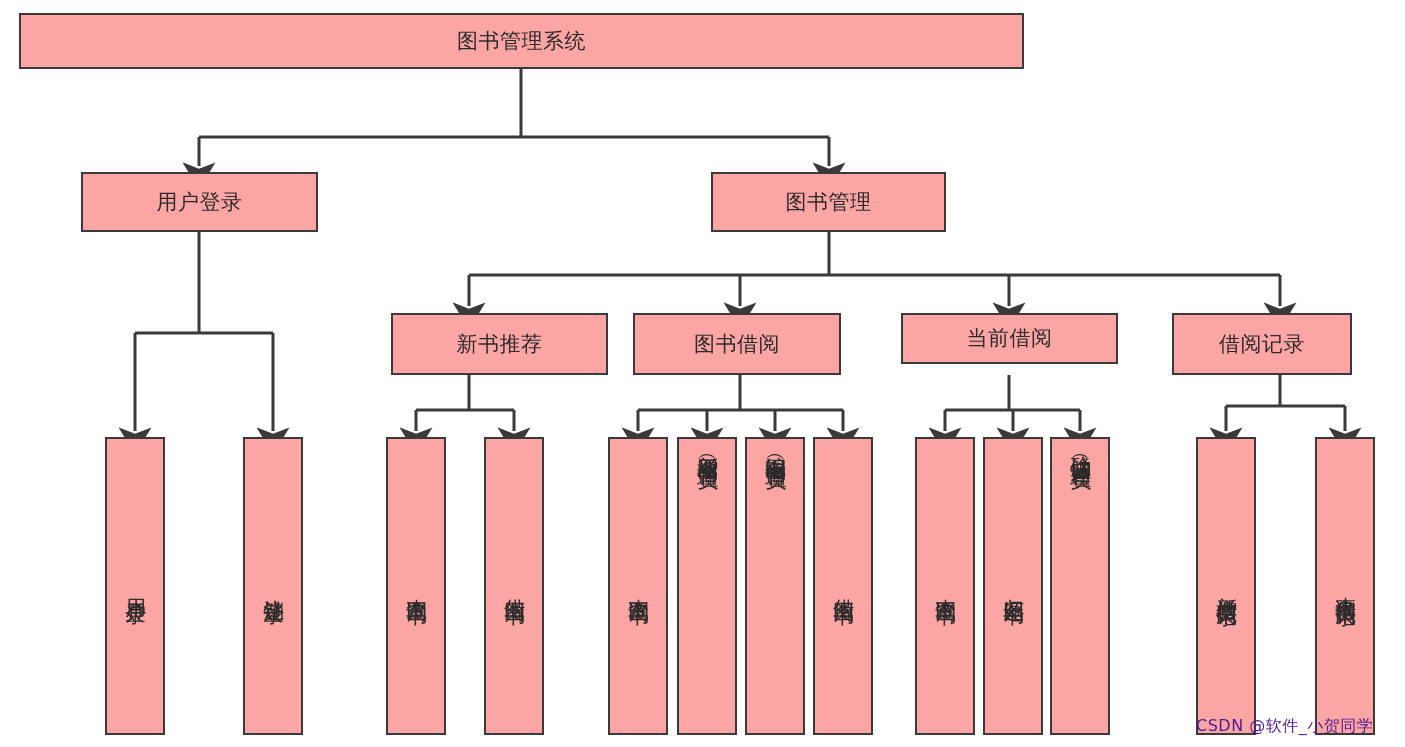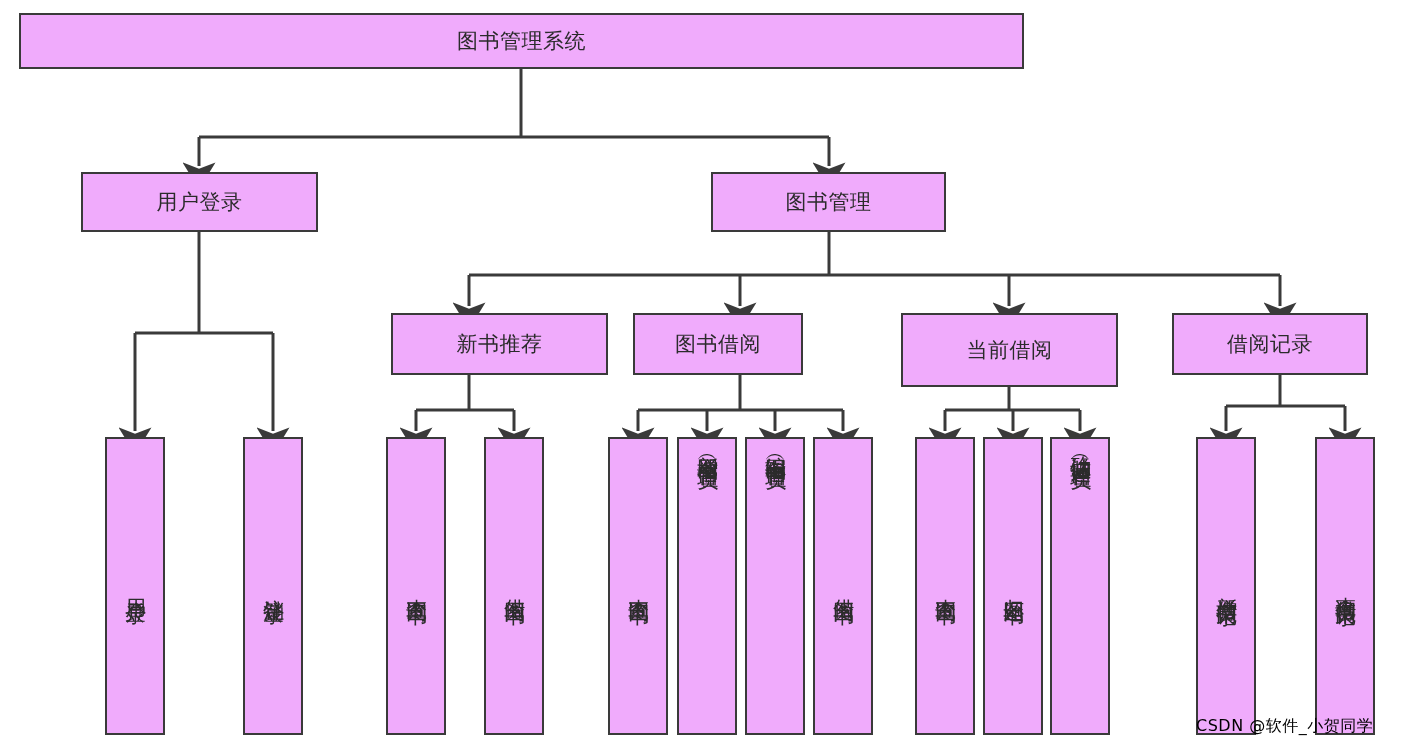--- a/index.html
+++ b/index.html
@@ -21,21 +21,21 @@
     position: absolute;
     left: 0;
     top: 0;
     width: 1405px;
     height: 747px;
     pointer-events: none;
   }
   .node {
     position: absolute;
     box-sizing: border-box;
-    background: #f0abfc;
+    background: #fca5a5;
     border: 2.4px solid #3a3a3a;
     display: flex;
     align-items: center;
     justify-content: center;
     color: #2b2b2b;
     z-index: 2;
   }
   .node .label {
     font-size: 21px;
     line-height: 1.05;
@@ -58,21 +58,21 @@
     white-space: nowrap;
     display: block;
     margin: 0 auto;
   }
   .node.vertical.vcenter {
     align-items: center;
   }
   .watermark {
     position: absolute;
     font-size: 16px;
-    color: #000000;
+    color: #4c1d95;
     white-space: nowrap;
     letter-spacing: 0.5px;
     z-index: 5;
   }
 </style>
 </head>
 <body>
 
 <div id="canvas">
 
@@ -138,27 +138,27 @@
   <div class="node" style="left:81px; top:172px; width:237px; height:60px;">
     <span class="label">用户登录</span>
   </div>
   <div class="node" style="left:711px; top:172px; width:235px; height:60px;text-align:center;">
     <span class="label">图书管理</span>
   </div>
 
   <div class="node" style="left:361px; top:313px; width:217px; height:62px;margin-left:30px;">
     <span class="label">新书推荐</span>
   </div>
-  <div class="node" style="left:633px; top:313px; width:170px; height:62px;">
+  <div class="node" style="left:633px; top:313px; width:208px; height:62px;">
     <span class="label">图书借阅</span>
   </div>
-  <div class="node" style="left:901px; top:313px; width:217px; height:74px;">
+  <div class="node" style="left:901px; top:313px; width:217px; height:51px;">
     <span class="label">当前借阅</span>
   </div>
-  <div class="node" style="left:1172px; top:313px; width:196px; height:62px;">
+  <div class="node" style="left:1172px; top:313px; width:180px; height:62px;">
     <span class="label">借阅记录</span>
   </div>
 
   <div class="node vertical vcenter" style="left:105px; top:437px; width:60px; height:298px;">
     <span class="label">用户登录</span>
   </div>
   <div class="node vertical vcenter" style="left:243px; top:437px; width:60px; height:298px;">
     <span class="label">注销登录</span>
   </div>
 

